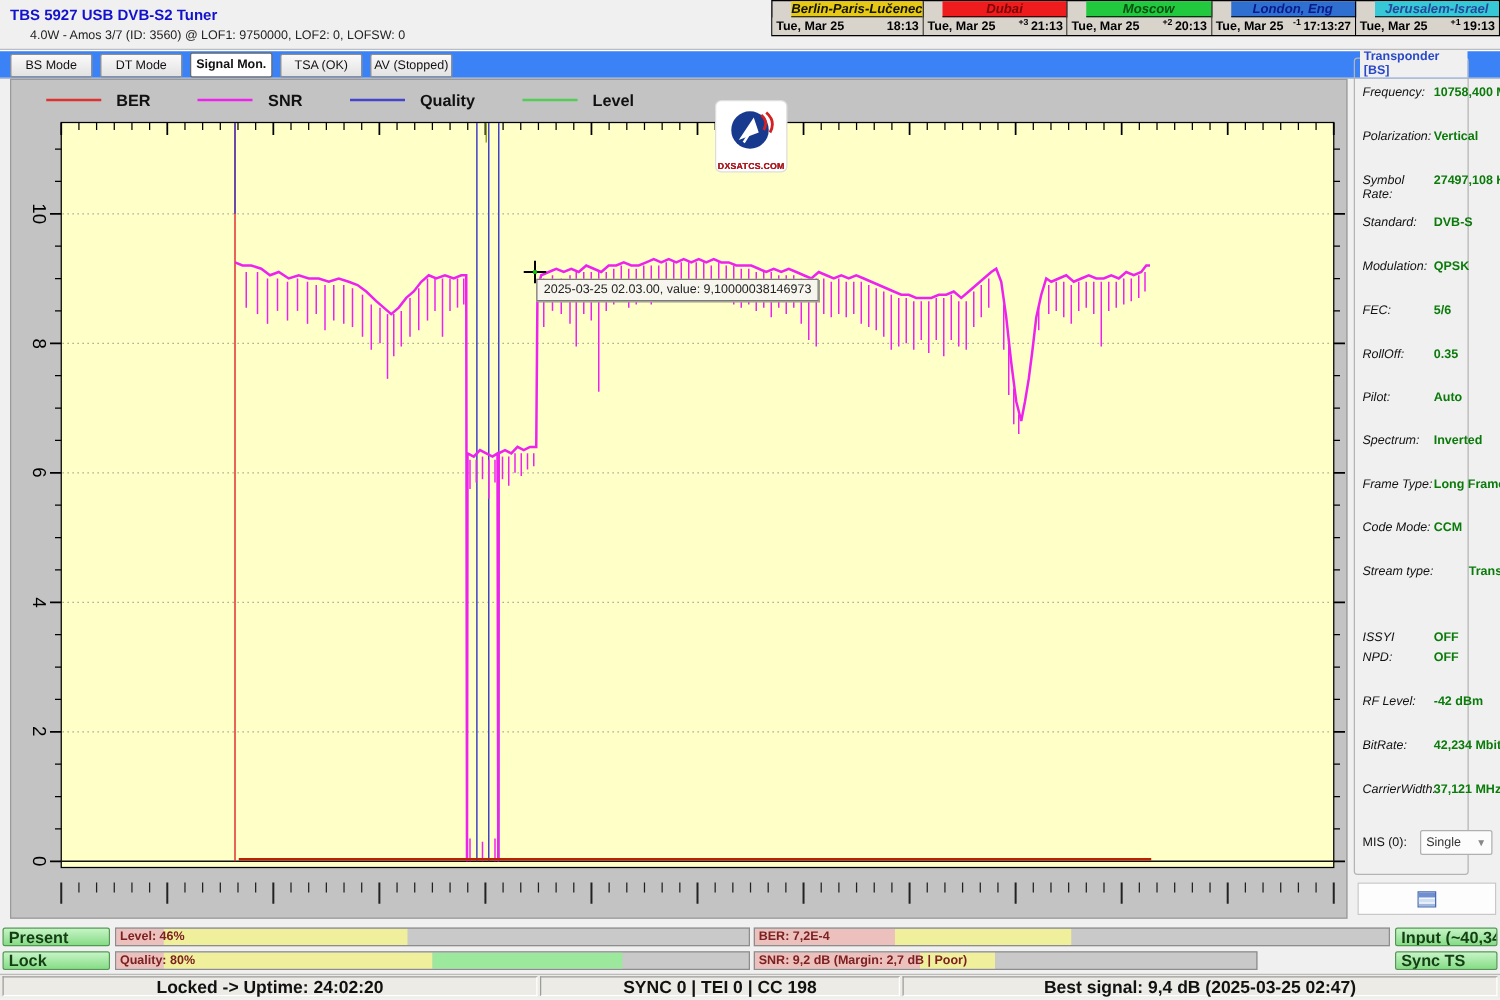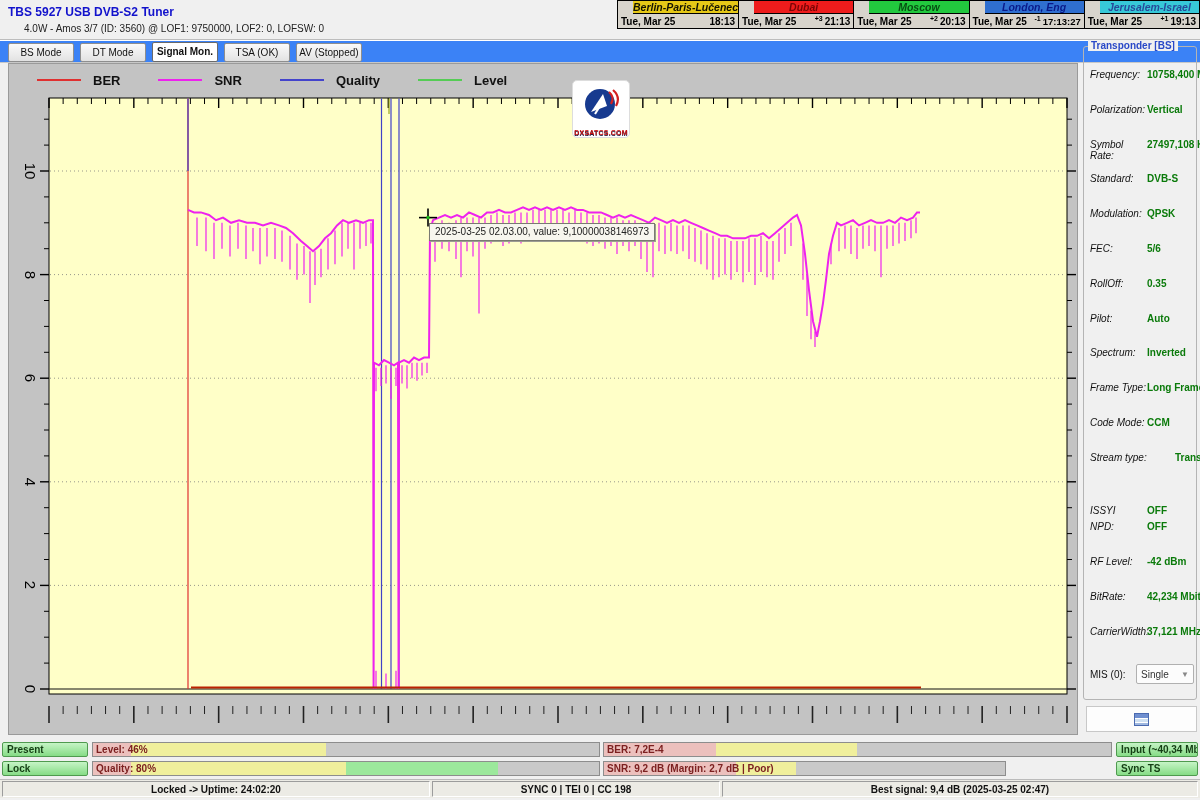--- a/index.html
+++ b/index.html
@@ -52,21 +52,21 @@
     background:#f7f6ee; border:1px solid #7a7a72; box-shadow:1px 1px 0 #9c9c94;
     font-size:10px; color:#222; white-space:nowrap; }
 
   
   #logo { left:572px; top:80px; width:58px; height:58px; background:#fff;
     border-radius:5px; border:1px solid #ddd; text-align:center; padding-top:3px; }
   #logo-text { font-size:7px; font-weight:bold; color:#cc1111; letter-spacing:.2px;
     margin-top:1px; text-shadow:0 .5px 0 #224; }
 
   
-  #rpanel { left:1083px; top:46px; width:114px; height:654px;
+  #rpanel { left:1083px; top:46px; width:92px; height:654px;
     border:1px solid #b4b4b4; border-radius:3px;padding-left:48px; }
   #rpanel-title { position:absolute; left:4px; top:-7px; background:#f0f0f0;
     padding:0 3px; font-size:10px; font-weight:bold; color:#2a49c8; }
   .fld { position:absolute; left:6px; width:104px; display:flex; font-size:10px; }
   .fld-label { color:#111; width:57px; flex:0 0 auto;font-style:italic; }
   .fld-value { color:#0a7a0a; font-weight:bold; white-space:nowrap; }
   #mis-row { position:absolute; left:6px; display:flex; align-items:center; width:104px; }
   #mis-label { font-size:10px; color:#111; width:46px; }
   #mis-select { flex:1; height:20px; background:#fcfcfc; border:1px solid #b0b0b0;
     border-radius:2px; font-size:10px; color:#333; display:flex; align-items:center;
@@ -74,33 +74,33 @@
   #mis-chevron { color:#888; font-size:8px; }
   #rp-button { left:1086px; top:706px; width:111px; height:26px; background:#fdfdfd;
     border:1px solid #c8c8c8; display:flex; align-items:center; justify-content:center; }
   #rp-icon { width:15px; height:13px; border:1px solid #4a6ab0; background:#fff; }
   #rp-icon div:nth-child(1){ height:4px; background:#6f8fd0; }
   #rp-icon div:nth-child(2){ height:3px; background:#cfe0f2; margin-top:1px; }
   #rp-icon div:nth-child(3){ height:2px; background:#9fb8e0; margin-top:1px; }
 
   
   .pill { position:absolute; height:15px; border:1px solid #4f9a4f; border-radius:2px;
-    background:linear-gradient(#c6f4c6,#86dc86); font-size:10px; font-weight:bold;
+    background:linear-gradient(#c6f4c6,#86dc86); font-size:13px; font-weight:bold;
     color:#143e14; line-height:13px; padding-left:4px; white-space:nowrap; overflow:hidden; }
   .pbar { position:absolute; height:15px; background:#c9c9c9; border:1px solid #8d8d8d;
     overflow:hidden; }
   .pbar-seg { position:absolute; top:0; bottom:0; }
   .pbar-label { position:absolute; left:3px; top:1px; font-size:10px; font-weight:bold;
     color:#7c2020; white-space:nowrap; }
 
   
   #statusline { left:0; top:779px; width:1200px; height:19px; background:#ecebe5;
     border-top:1px solid #bbb; }
   .status-cell { position:absolute; top:1px; height:16px; border:1px solid;
-    border-color:#9c9c9c #fff #fff #9c9c9c; font-size:10px; font-weight:bold; color:#111;
+    border-color:#9c9c9c #fff #fff #9c9c9c; font-size:14px; font-weight:bold; color:#111;
     text-align:center; line-height:15px; background:#ecebe5; white-space:nowrap; }
 </style>
 </head>
 <body>
 
 <div id="app">
 
   <div class="abs" id="title">TBS 5927 USB DVB-S2 Tuner</div>
   <div class="abs" id="subtitle">4.0W - Amos 3/7 (ID: 3560) @ LOF1: 9750000, LOF2: 0, LOFSW: 0</div>
   <div class="abs" id="hdr-groove"></div>

